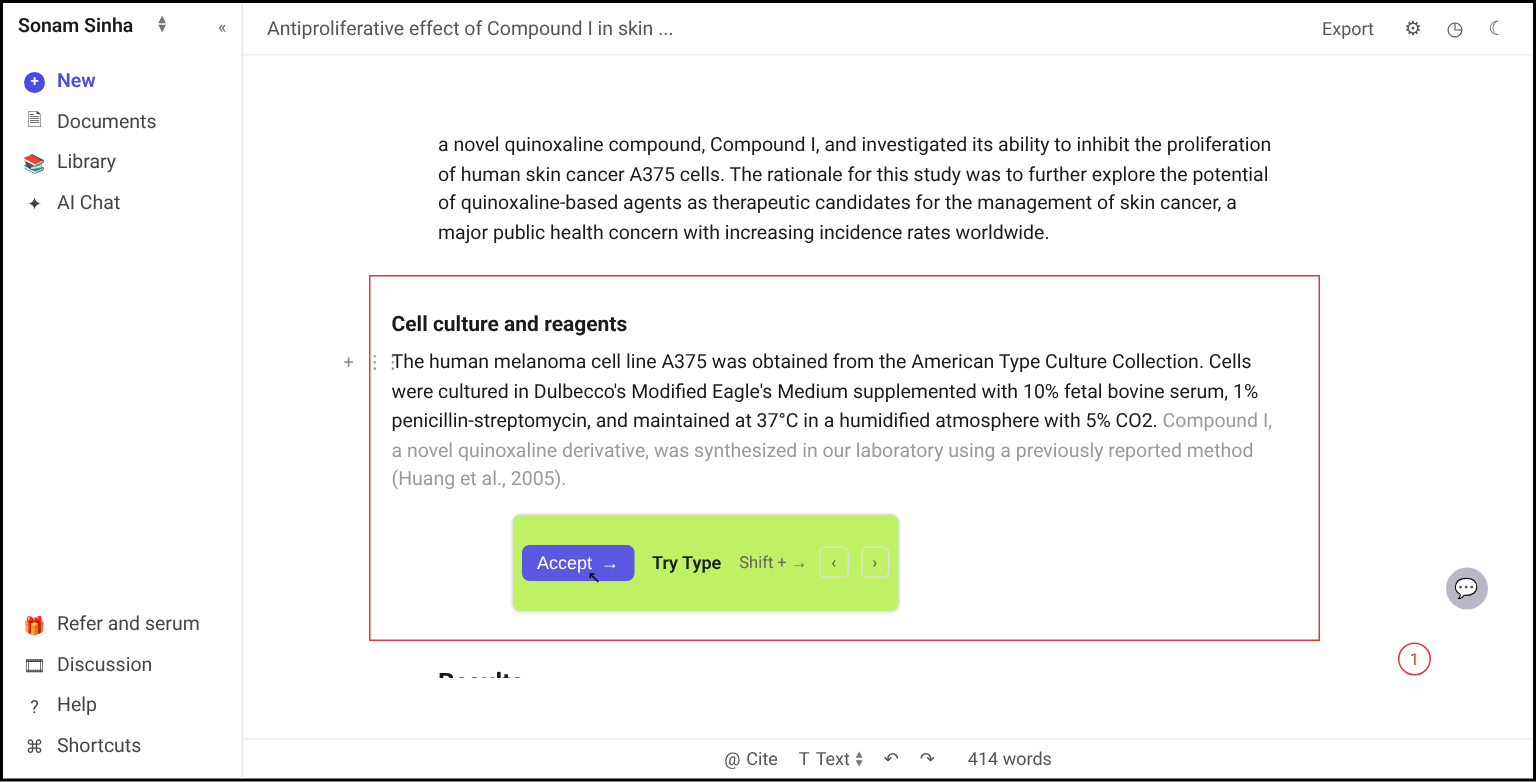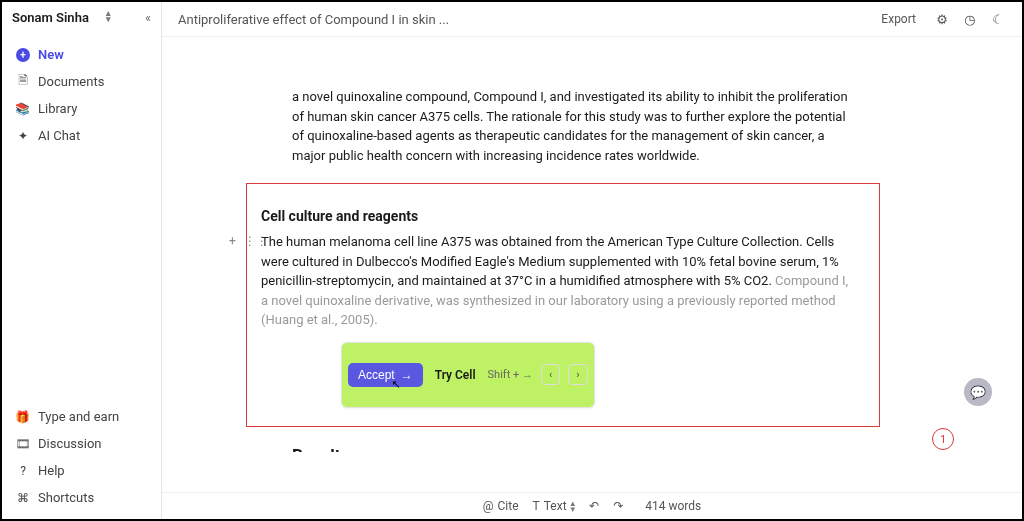--- a/index.html
+++ b/index.html
@@ -70,21 +70,21 @@
   </div>
   <div class="nav-item">
     <span class="nav-icon">✦</span>
     <span>AI Chat</span>
   </div>
 
   <div class="sidebar-spacer"></div>
 
   <div class="nav-item">
     <span class="nav-icon">🎁</span>
-    <span>Type and earn</span>
+    <span>Refer and serum</span>
   </div>
   <div class="nav-item">
     <span class="nav-icon">🎞</span>
     <span>Discussion</span>
   </div>
   <div class="nav-item">
     <span class="nav-icon">?</span>
     <span>Help</span>
   </div>
   <div class="nav-item">
@@ -116,21 +116,21 @@
           <p class="cc-text">
             <span>The human melanoma cell line A375 was obtained from the American Type Culture Collection. Cells were cultured in Dulbecco's Modified Eagle's Medium supplemented with 10% fetal bovine serum, 1% penicillin-streptomycin, and maintained at 37°C in a humidified atmosphere with 5% CO2. </span><span class="suggestion">Compound I, a novel quinoxaline derivative, was synthesized in our laboratory using a previously reported method (Huang et al., 2005).</span>
           </p>
         </div>
         <div class="action-bar">
           <button class="accept-btn">
             <span>Accept</span>
             <span>→</span>
             <span class="cursor-pointer">↖</span>
           </button>
-          <span class="try-again">Try Cell</span>
+          <span class="try-again">Try Type</span>
           <span class="kbd">Shift + →</span>
           <span class="nav-arr">‹</span>
           <span class="nav-arr">›</span>
         </div>
       </div>
 
       <h2 class="h2">Results</h2>
       <h2 class="h2" style="margin-top:30px">Discussion</h2>
     </div>
 

